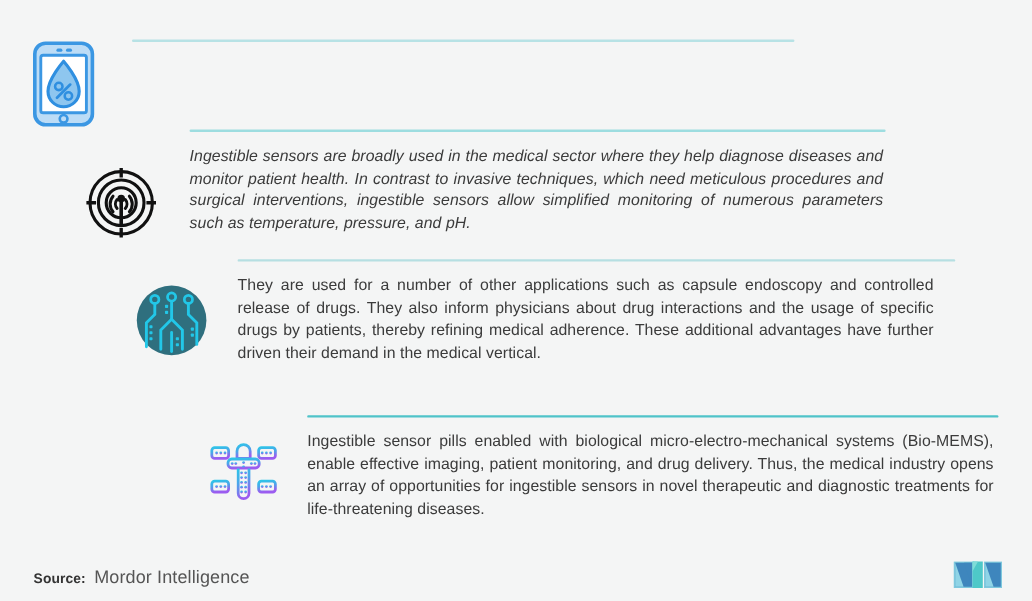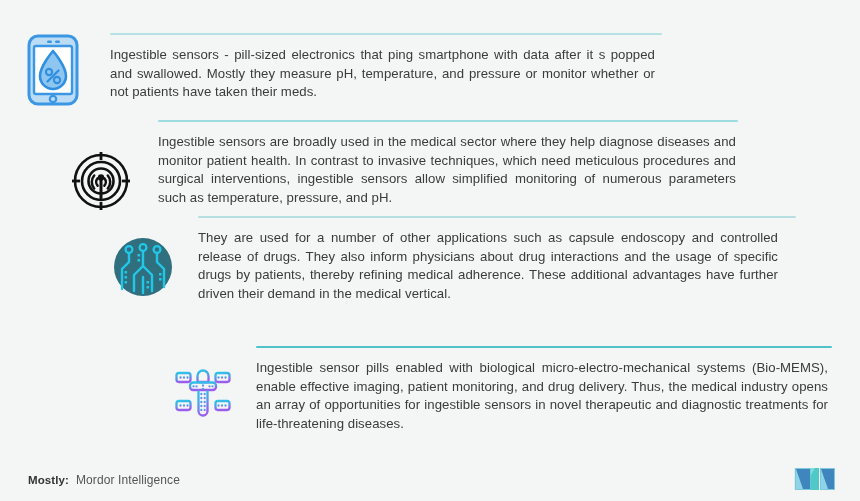--- a/index.html
+++ b/index.html
@@ -53,21 +53,21 @@
     line-height: 18.6px;
     letter-spacing: 0.05px;
   }
 
   
   #block-1 { left: 22px;  top: 33px;  width: 640px; }
   #block-1 .icon-wrap { width: 62px; height: 74px; margin-right: 26px; }
   #block-1 .text-col  { margin-top: 0px; }
   #block-1 .para      { margin-top: 11px; width: 545px; }
 
-  #block-2 { left: 70px;  top: 120px; width: 668px; }
+  #block-2 { left: 70px;  top: 108px; width: 668px; font-style: italic; }
   #block-2 .icon-wrap { width: 62px; height: 62px; margin-right: 26px; margin-top: 30px; }
   #block-2 .text-col  { margin-top: 0px; }
   #block-2 .para      { margin-top: 11px; width: 578px; }
 
   #block-3 { left: 112px; top: 216px; width: 684px; }
   #block-3 .icon-wrap { width: 62px; height: 62px; margin-right: 24px; margin-top: 20px; }
   #block-3 .para      { margin-top: 11px; width: 580px; }
 
   #block-4 { left: 172px; top: 346px; width: 660px; }
   #block-4 .icon-wrap { width: 62px; height: 62px; margin-right: 22px; margin-top: 16px; }
@@ -89,21 +89,21 @@
     align-items: baseline;
     white-space: nowrap;
   }
   #source-label {
     font-size: 11.5px;
     font-weight: bold;
     color: #333333;
     letter-spacing: 0.1px;
   }
   #source-value {
-    font-size: 12px;
+    font-size: 15px;
     color: #555555;
     margin-left: 7px;
     letter-spacing: 0.1px;
   }
   #logo {
     position: absolute;
     right: 24px;
     top: 10px;
     width: 42px;
     height: 28px;
@@ -123,21 +123,20 @@
         <rect x="32" y="7.5" width="5" height="2.6" rx="1.3" fill="#3b97e3"></rect>
         <circle cx="30" cy="66" r="3.2" fill="none" stroke="#3b97e3" stroke-width="2.2"></circle>
         <path d="M30 18 C30 18, 43 33, 43 43 A13 13 0 0 1 17 43 C17 33, 30 18, 30 18 Z" fill="#8ec6ef" stroke="#2f8fe0" stroke-width="2.6" stroke-linejoin="round"></path>
         <circle cx="26" cy="39" r="3.1" fill="none" stroke="#2f8fe0" stroke-width="2.1"></circle>
         <circle cx="34" cy="47" r="3.1" fill="none" stroke="#2f8fe0" stroke-width="2.1"></circle>
         <line x1="35.5" y1="37.5" x2="24.5" y2="48.5" stroke="#2f8fe0" stroke-width="2.3" stroke-linecap="round"></line>
       </svg>
     </div>
     <div class="text-col">
       <div class="divider" style="background:#b7e2e5;"></div>
-      <p class="para">Ingestible sensors - pill-sized electronics that ping smartphone with data after it s popped and swallowed. Mostly they measure pH, temperature, and pressure or monitor whether or not patients have taken their meds.</p>
     </div>
   </div>
 
   <div class="block" id="block-2">
     <div class="icon-wrap">
       <svg width="60" height="60" viewBox="0 0 60 60" xmlns="http://www.w3.org/2000/svg">
         <g stroke="#111111" fill="none" stroke-width="2.6">
           <circle cx="30" cy="30" r="26"></circle>
           <circle cx="30" cy="30" r="19"></circle>
           <circle cx="30" cy="30" r="12.5"></circle>
@@ -262,21 +261,21 @@
       </svg>
     </div>
     <div class="text-col">
       <div class="divider" style="background:#4fc3c9;"></div>
       <p class="para">Ingestible sensor pills enabled with biological micro-electro-mechanical systems (Bio-MEMS), enable effective imaging, patient monitoring, and drug delivery. Thus, the medical industry opens an array of opportunities for ingestible sensors in novel therapeutic and diagnostic treatments for life-threatening diseases.</p>
     </div>
   </div>
 
   <div id="footer">
     <div id="source-row">
-      <span id="source-label">Mostly:</span>
+      <span id="source-label">Source:</span>
       <span id="source-value">Mordor Intelligence</span>
     </div>
     <div id="logo">
       <svg width="42" height="28" viewBox="0 0 42 28" xmlns="http://www.w3.org/2000/svg">
 
         <rect x="0.8" y="1" width="17" height="22" fill="#7ec8dd"></rect>
         <polygon points="2,2 16,2 16,22 2,22" fill="#3e86bd"></polygon>
         <polygon points="2,2 2,22 9,22" fill="#8fd4e6"></polygon>
         <polygon points="9.5,2 16,2 16,22" fill="#3e86bd"></polygon>
 

